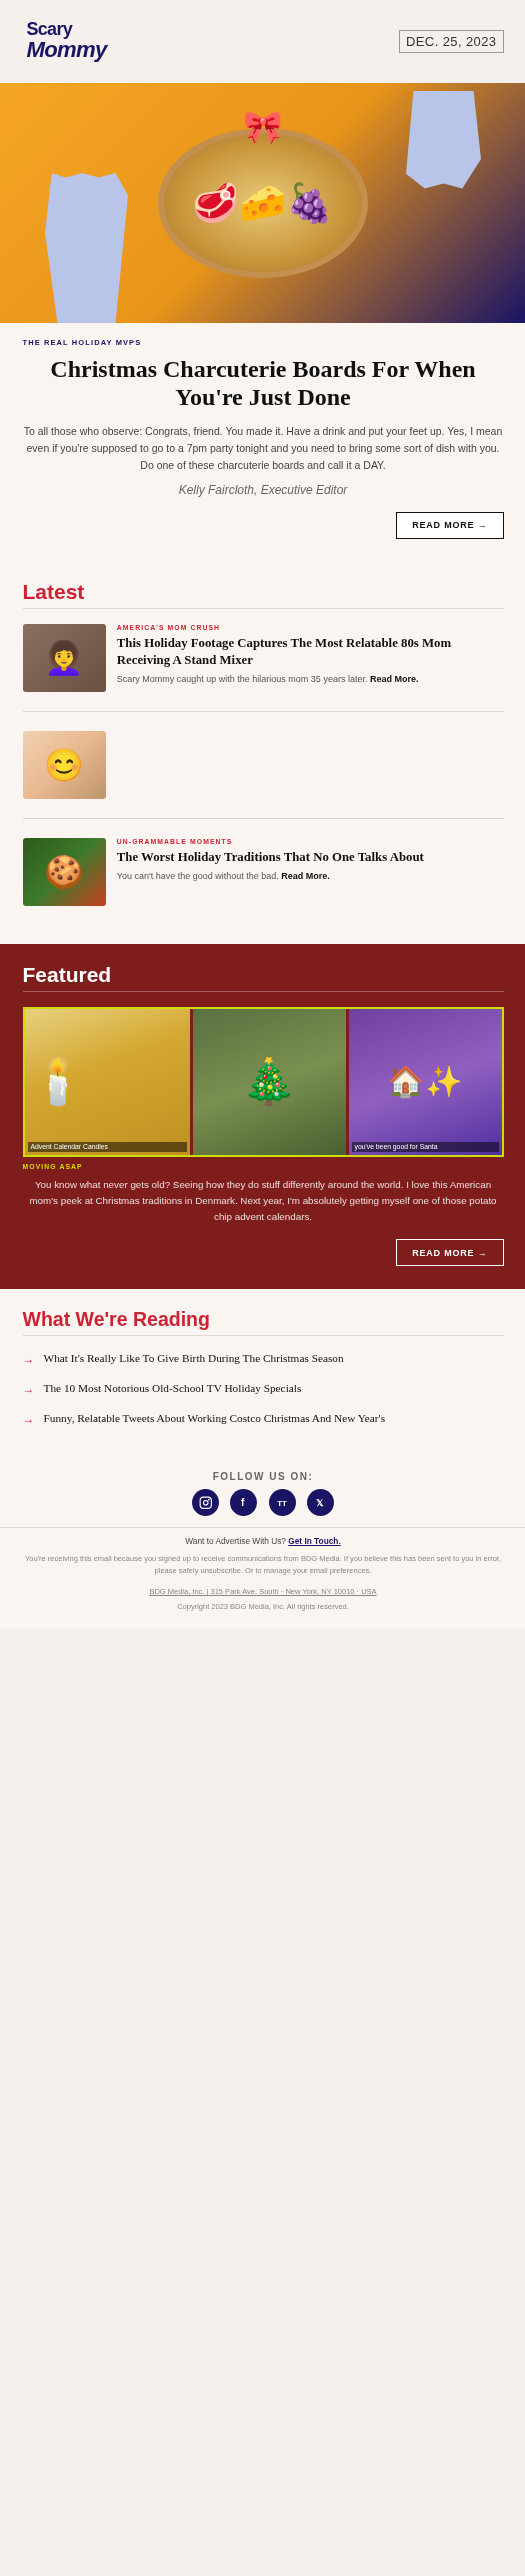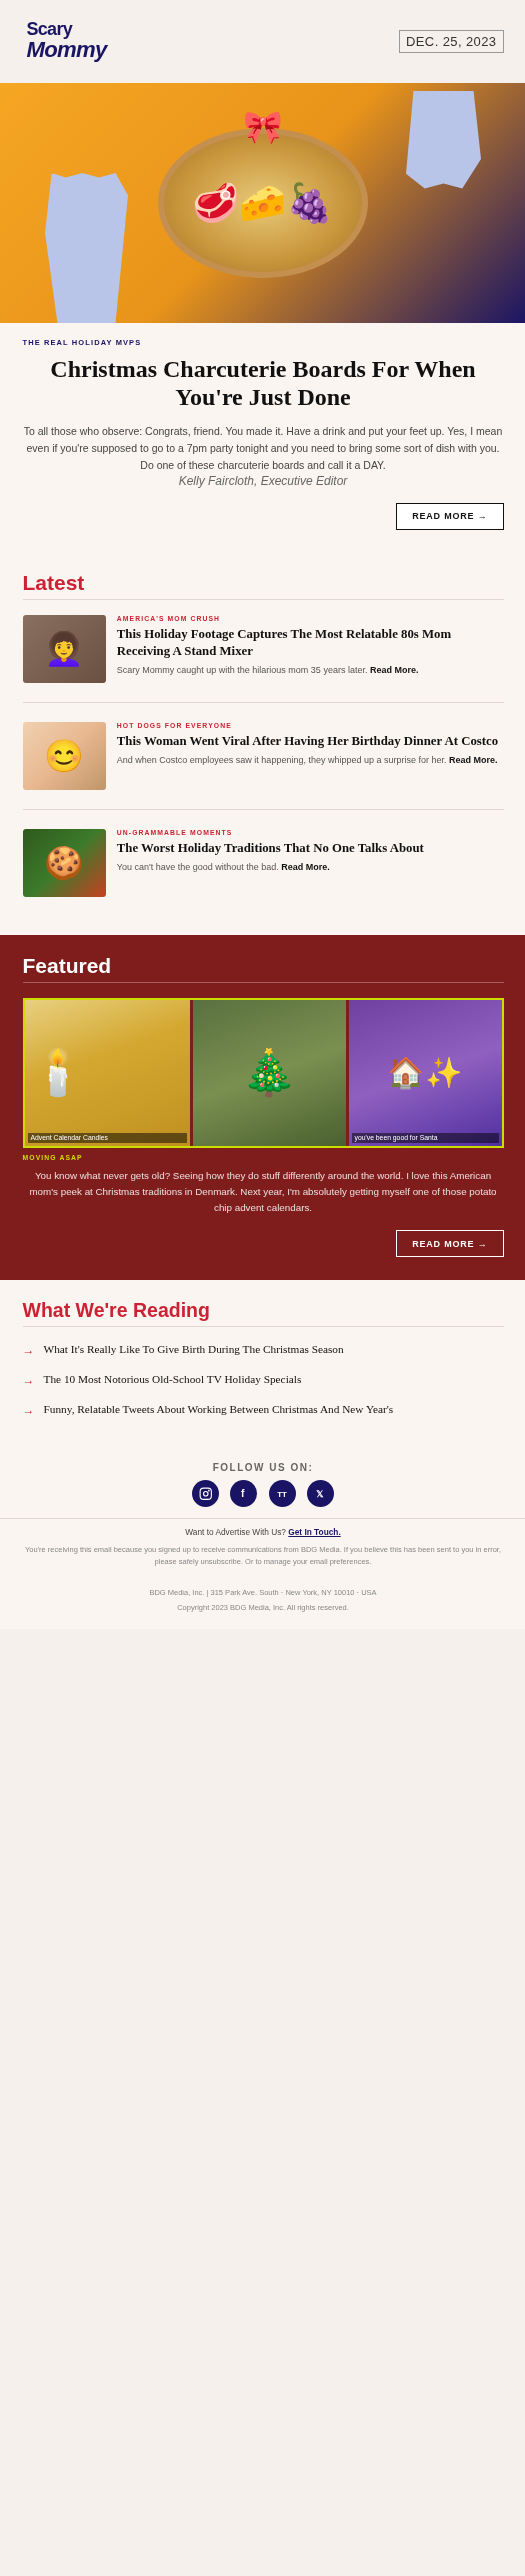--- a/index.html
+++ b/index.html
@@ -77,20 +77,21 @@
       line-height: 1.2;
       margin-bottom: 11.3px;
       text-align: center;
     }
     .hero-body {
       font-family: Arial, sans-serif;
       font-size: 10.5px;
       color: #444;
       line-height: 1.6;
       text-align: center;
+      margin-bottom: 9px;
     }
     .hero-byline {
       font-family: Arial, sans-serif;
       font-size: 12px;
       color: #666;
       text-align: center;
       font-style: italic;
       margin-bottom: 15px;
     }
     .read-more-btn {
@@ -468,27 +469,20 @@
       <div class="article-body">
         <span>Scary Mommy caught up with the hilarious mom 35 years later.</span> <a class="read-link" href="#">Read More.</a>
       </div>
     </div>
   </div>
 
   <div class="article-item">
     <div class="article-thumb thumb-2">
       <div class="thumb-person" style="font-size:32px;">😊</div>
     </div>
-    <div class="article-content">
-      <div class="article-tag">HOT DOGS FOR EVERYONE</div>
-      <div class="article-title">This Woman Went Viral After Having Her Birthday Dinner At Costco</div>
-      <div class="article-body">
-        <span>And when Costco employees saw it happening, they whipped up a surprise for her.</span> <a class="read-link" href="#">Read More.</a>
-      </div>
-    </div>
   </div>
 
   <div class="article-item">
     <div class="article-thumb thumb-3">
       <div class="thumb-person" style="font-size:32px;">🍪</div>
     </div>
     <div class="article-content">
       <div class="article-tag">UN-GRAMMABLE MOMENTS</div>
       <div class="article-title">The Worst Holiday Traditions That No One Talks About</div>
       <div class="article-body">
@@ -530,21 +524,21 @@
   <div class="reading-item">
     <span class="reading-arrow">→</span>
     <a class="reading-link" href="#">What It's Really Like To Give Birth During The Christmas Season</a>
   </div>
   <div class="reading-item">
     <span class="reading-arrow">→</span>
     <a class="reading-link" href="#">The 10 Most Notorious Old-School TV Holiday Specials</a>
   </div>
   <div class="reading-item">
     <span class="reading-arrow">→</span>
-    <a class="reading-link" href="#">Funny, Relatable Tweets About Working Between Christmas And New Year's</a>
+    <a class="reading-link" href="#">Funny, Relatable Tweets About Working Costco Christmas And New Year's</a>
   </div>
 </div>
 
 <div class="social-section">
   <div class="follow-label">FOLLOW US ON:</div>
   <div class="social-icons">
     <div class="social-icon" title="Instagram">
       <svg width="13.5" height="13.5" viewBox="0 0 24 24" fill="white">
         <rect x="2" y="2" width="20" height="20" rx="6" ry="6" fill="none" stroke="white" stroke-width="2"></rect>
         <circle cx="12" cy="12" r="4" fill="none" stroke="white" stroke-width="2"></circle>
@@ -567,16 +561,16 @@
       </svg>
     </div>
   </div>
 </div>
 
 <div class="footer">
   <div class="footer-advertise">
     <span>Want to Advertise With Us?</span> <a href="#">Get In Touch.</a>
   </div>
   <div class="footer-text">You're receiving this email because you signed up to receive communications from BDG Media. If you believe this has been sent to you in error, please safely unsubscribe. Or to manage your email preferences.</div>
-  <div class="footer-text" style="margin-top:19px;">BDG Media, Inc. | 315 Park Ave. South · New York, NY 10010 · USA</div>
+  <div class="footer-text" style="margin-top:9px;text-decoration:underline;">BDG Media, Inc. | 315 Park Ave. South · New York, NY 10010 · USA</div>
   <div class="footer-text" style="margin-top:3px;">Copyright 2023 BDG Media, Inc. All rights reserved.</div>
 </div>
 
 
 </body></html>

